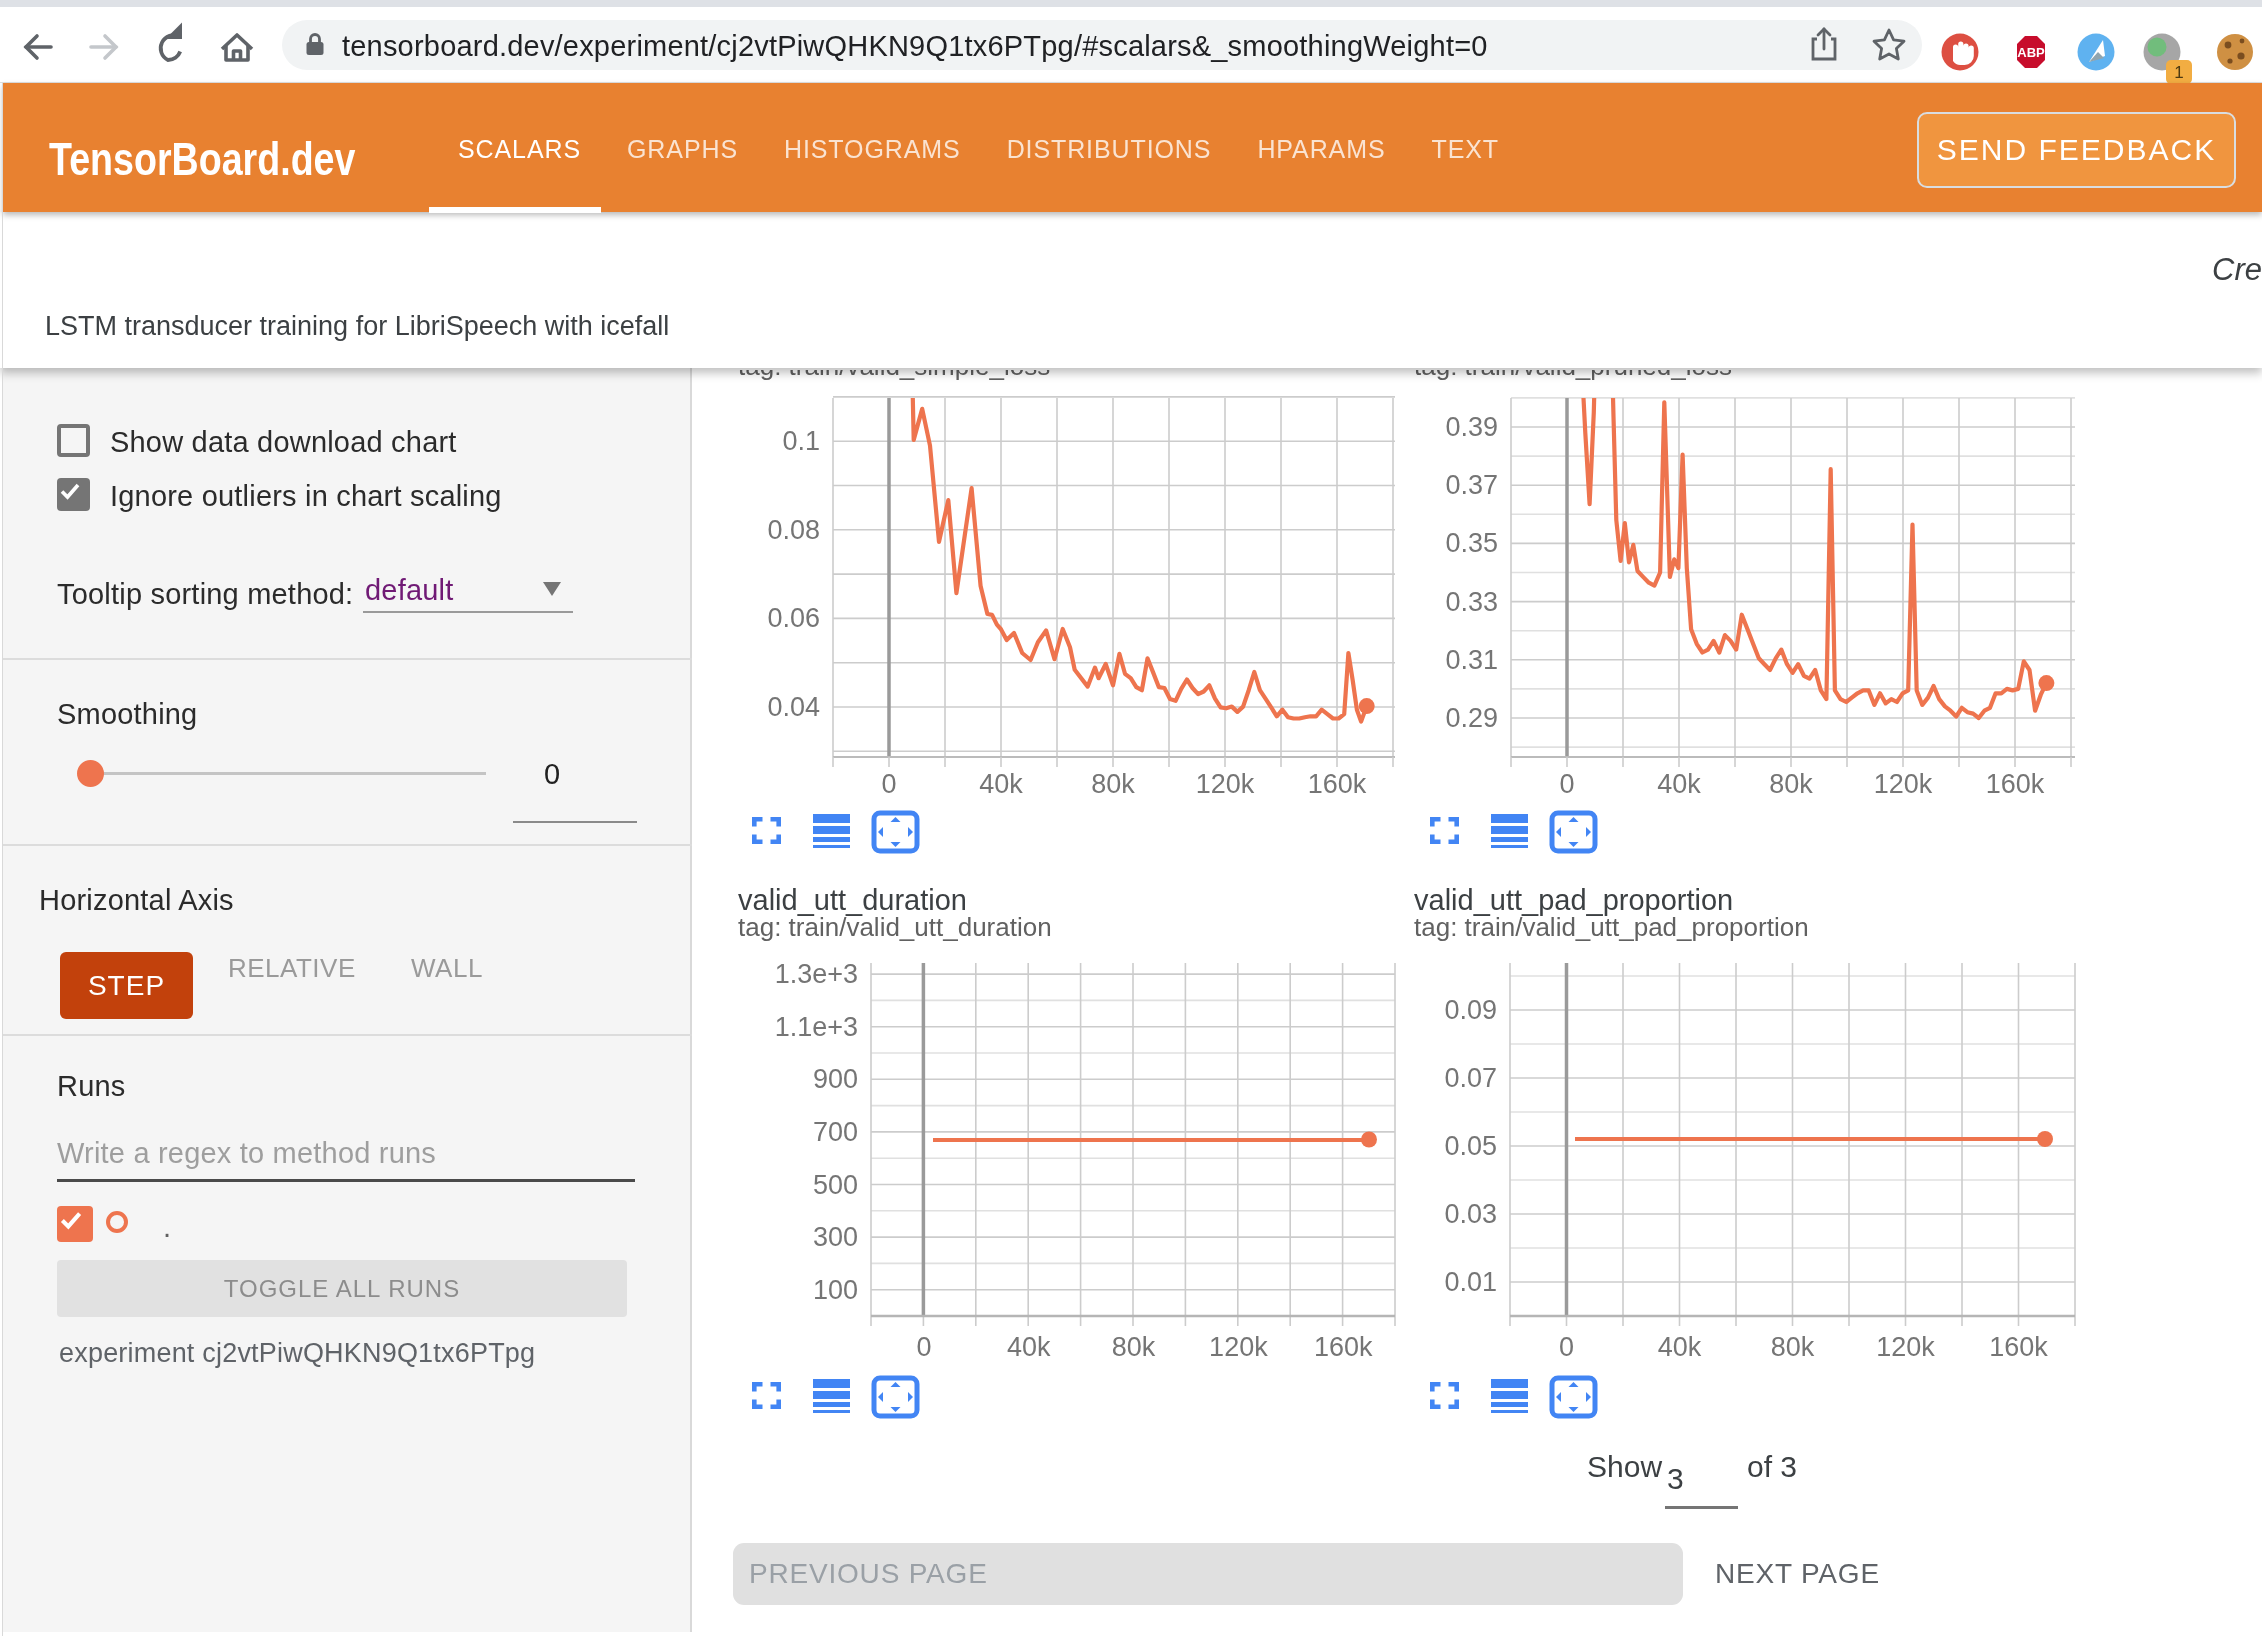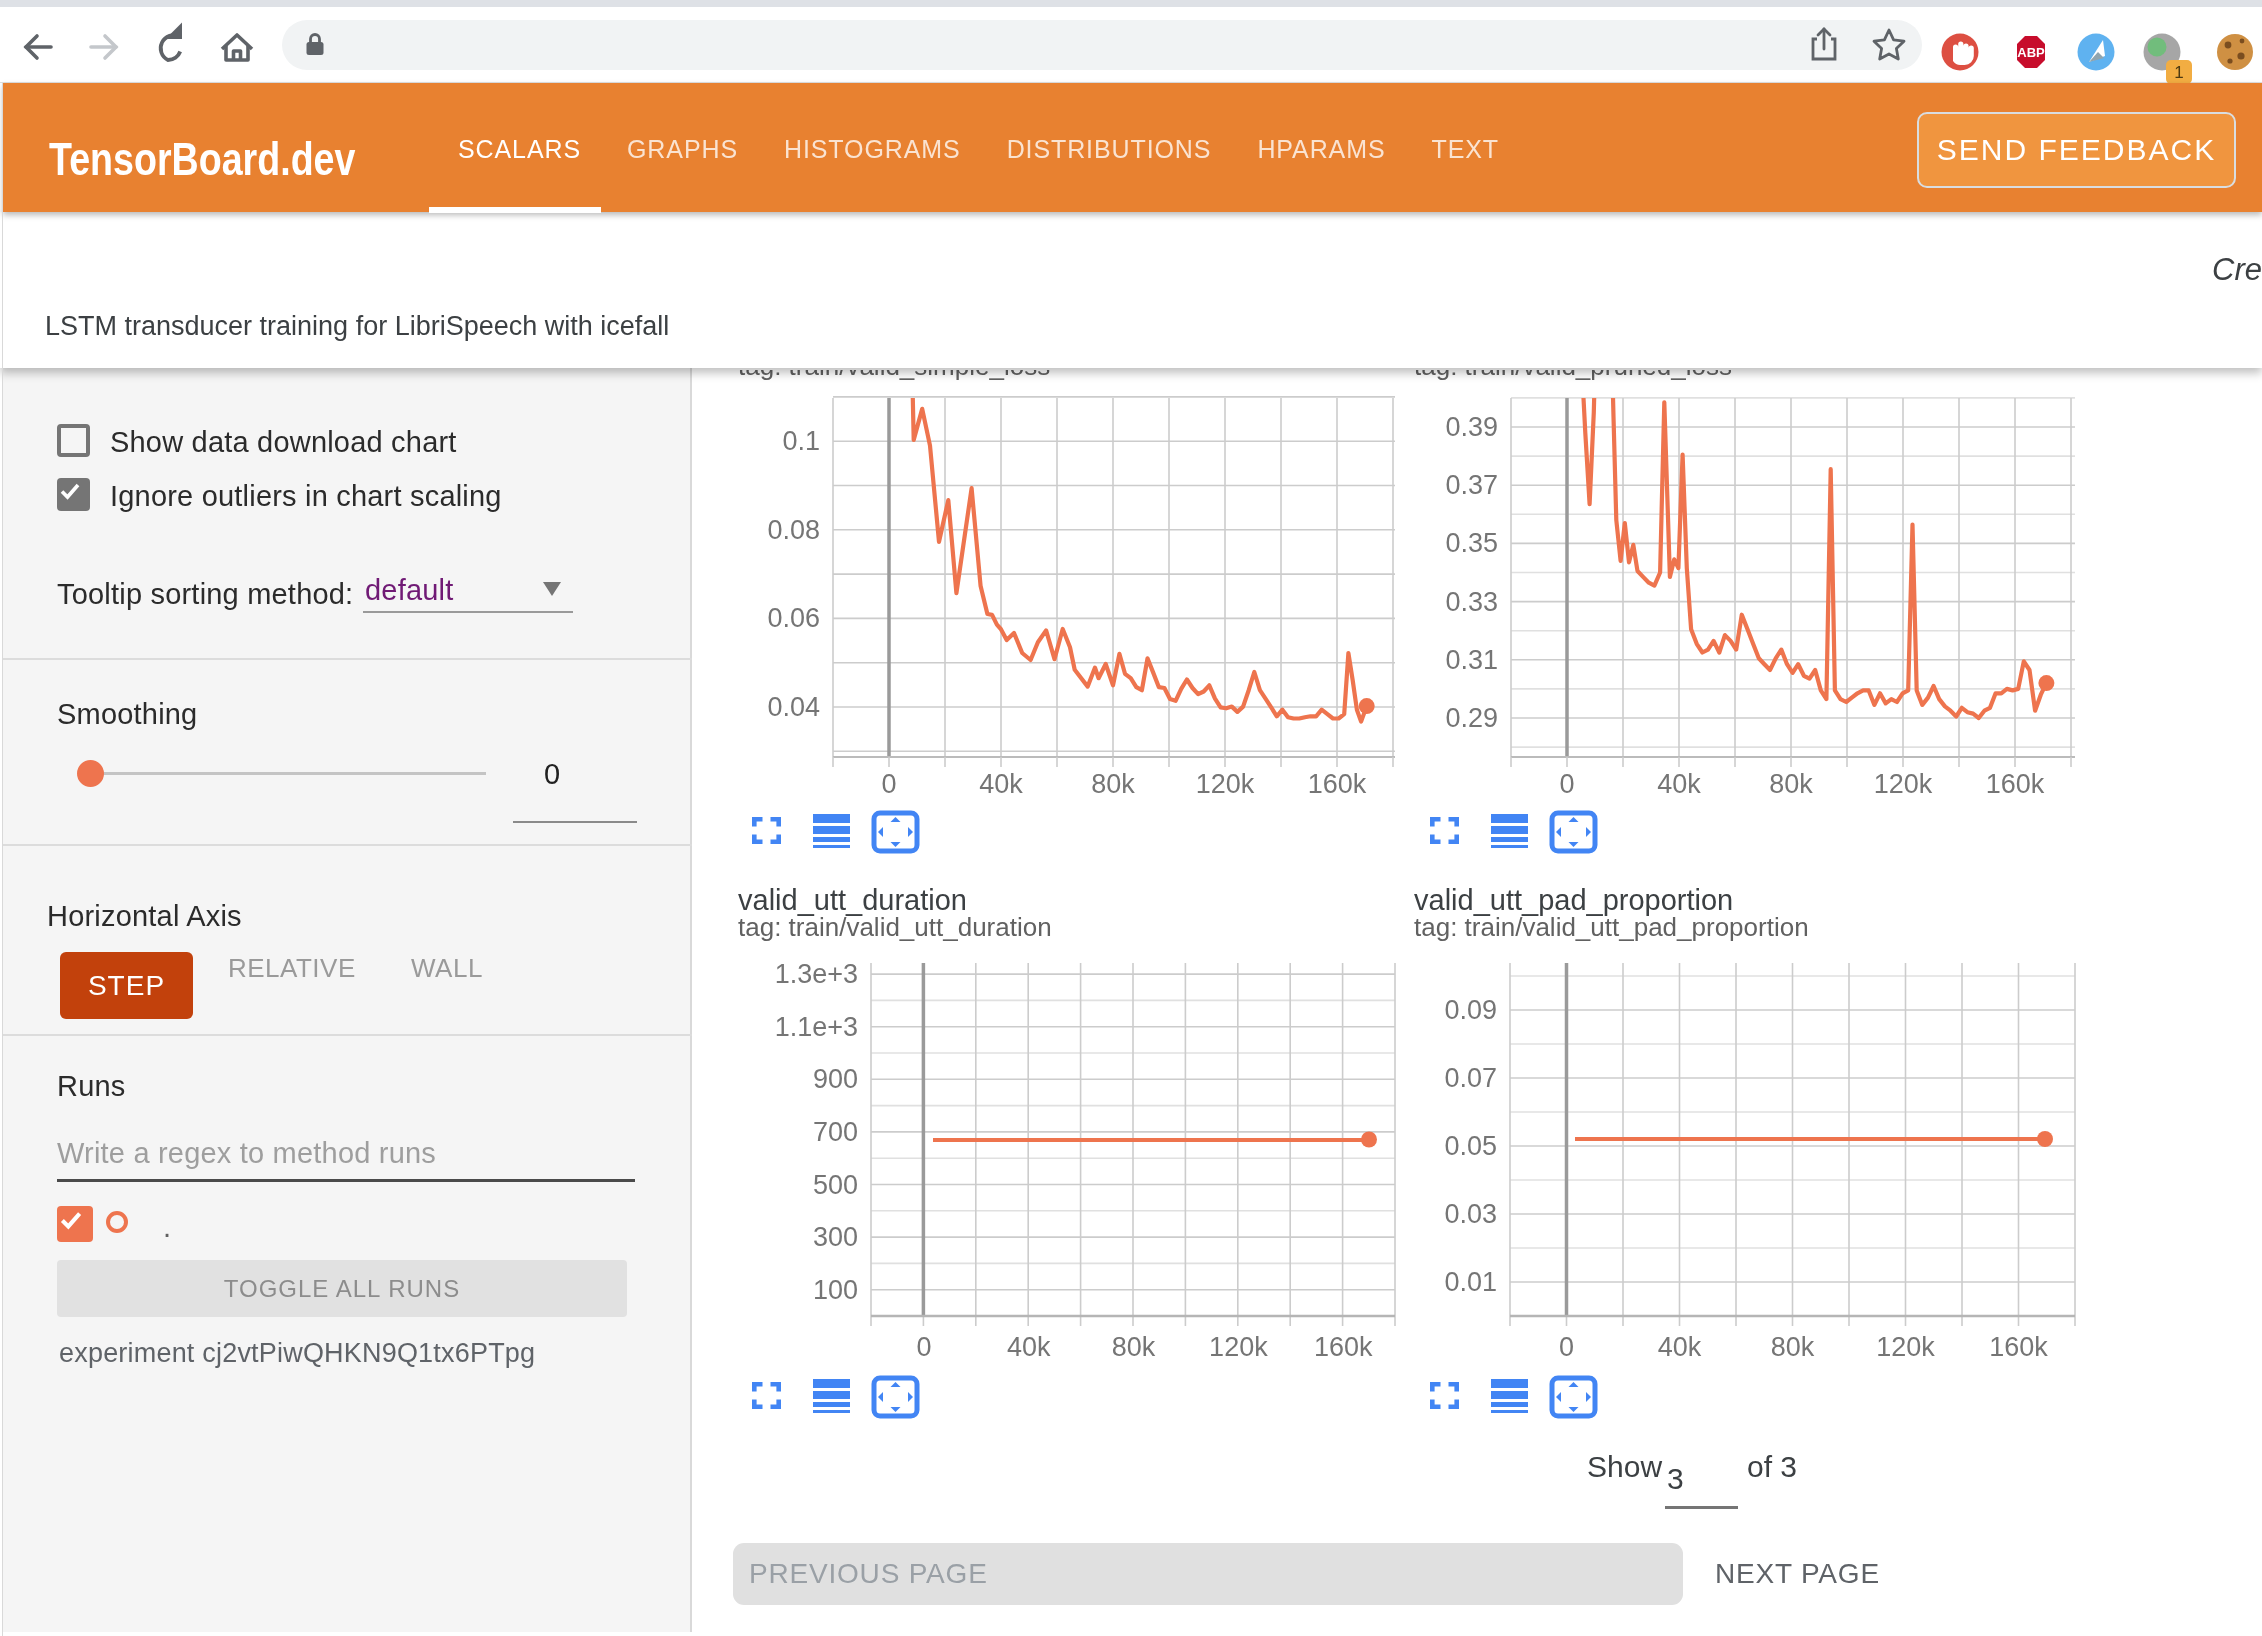--- a/index.html
+++ b/index.html
@@ -84,20 +84,21 @@
     <path d="M222,42 L237,28 L252,42"></path>
     <path d="M226,39 V53 H248 V39"></path>
     <path d="M233.5,53 V44 H240.5 V53"></path>
   </g>
 </svg>
   <div class="urlpill">
     <div class="lock"><svg width="22" height="28" viewBox="0 0 22 28" xmlns="http://www.w3.org/2000/svg">
  <rect x="2.5" y="11" width="17" height="13" rx="2.5" fill="#5f6368"></rect>
  <path d="M6.5,11 V8 a4.5,4.5 0 0 1 9,0 V11" fill="none" stroke="#5f6368" stroke-width="2.8"></path>
 </svg></div>
+    <div class="urltext">tensorboard.dev/experiment/cj2vtPiwQHKN9Q1tx6PTpg/#scalars&amp;_smoothingWeight=0</div>
     <div class="shareic"><svg width="34" height="40" viewBox="0 0 34 40" xmlns="http://www.w3.org/2000/svg" fill="none" stroke="#5f6368" stroke-width="2.8">
  <path d="M10,14 H6 V34 H28 V14 H24"></path>
  <path d="M17,4 V24" stroke-linecap="round"></path>
  <path d="M11,10 L17,4 L23,10" stroke-linecap="round" stroke-linejoin="round"></path>
 </svg></div>
     <div class="staric"><svg width="38" height="38" viewBox="0 0 38 38" xmlns="http://www.w3.org/2000/svg" fill="none" stroke="#5f6368" stroke-width="2.8" stroke-linejoin="round">
  <path d="M19,4 L23.6,13.8 L34,15.2 L26.4,22.6 L28.3,33 L19,27.9 L9.7,33 L11.6,22.6 L4,15.2 L14.4,13.8 Z"></path>
 </svg></div>
   </div>
 
@@ -152,21 +153,21 @@
   <div class="sb" style="left:362px; top:362px; color:#701a75;">default</div>
   <div style="position:absolute; left:360px; top:399px; width:210px; height:2px; background:#9a9a9a;"></div>
   <div style="position:absolute; left:540px; top:370px; width:0; height:0; border-left:9px solid transparent; border-right:9px solid transparent; border-top:14px solid #757575;"></div>
   <div class="divider" style="top:446px;"></div>
   <div class="sb" style="left:54px; top:486px;">Smoothing</div>
   <div class="slider-track" style="left:85px; top:560px; width:398px;"></div>
   <div class="slider-thumb" style="left:74px; top:548px;"></div>
   <div class="sb" style="left:541px; top:546px; color:#212121;">0</div>
   <div style="position:absolute; left:510px; top:609px; width:124px; height:2px; background:#8a8a8a;"></div>
   <div class="divider" style="top:632px;"></div>
-  <div class="sb" style="left:44px; top:672px;margin-top:16px;">Horizontal Axis</div>
+  <div class="sb" style="left:36px; top:672px;">Horizontal Axis</div>
   <div class="greybtn" style="left:57px; top:719px; width:133px; height:67px;">STEP</div>
   <div class="sb" style="left:225px; top:741px; color:#9a9a9a; font-size:26px; letter-spacing:0.5px;">RELATIVE</div>
   <div class="sb" style="left:408px; top:741px; color:#9a9a9a; font-size:26px; letter-spacing:0.5px;">WALL</div>
   <div class="divider" style="top:822px;"></div>
   <div class="sb" style="left:54px; top:858px;">Runs</div>
   <div class="sb" style="left:54px; top:925px; color:#9e9e9e;">Write a regex to method runs</div>
   <div style="position:absolute; left:54px; top:967px; width:578px; height:2.5px; background:#4a4a4a;"></div>
   <div class="cb orange" style="left:54px; top:994px; width:36px; height:36px;"><svg width="28" height="28" viewBox="0 0 26 26">
         <polyline points="5,13.5 10.5,19 21,7" fill="none" stroke="#fff" stroke-width="3.8"></polyline>
       </svg></div>

